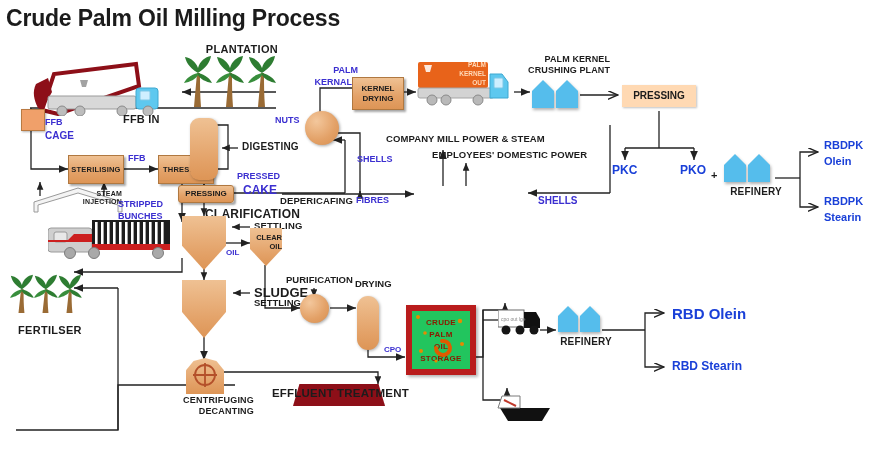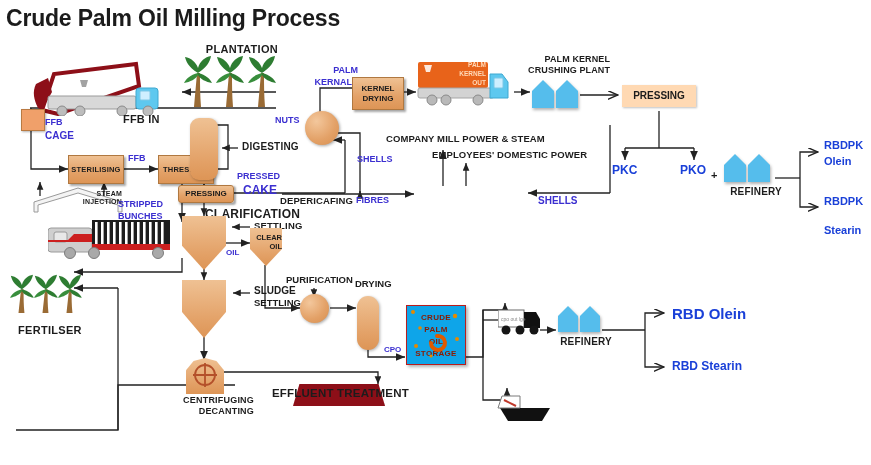--- a/index.html
+++ b/index.html
@@ -30,21 +30,21 @@
   .v-cone{clip-path:polygon(0 0,100% 0,100% 55%,50% 100%,0 55%);}
   .v-dome{clip-path:polygon(50% 0,80% 8%,100% 34%,100% 100%,0 100%,0 34%,20% 8%);}
   .circ{position:absolute;border-radius:50%;
         background:radial-gradient(circle at 34% 30%,#f3c79c 0%,#e3a167 58%,#d78f4f 100%);
         filter:drop-shadow(1.5px 1.5px 1.5px rgba(0,0,0,.35));}
   .pill{position:absolute;border-radius:9px;
         background:linear-gradient(180deg,#efc193 0%,#e3a167 70%,#dd9556 100%);
         filter:drop-shadow(1.5px 1.5px 1.5px rgba(0,0,0,.3));}
 
   
-  .ystore{position:absolute;background:#0ea5e9;border:1px solid #b91c1c;
+  .ystore{position:absolute;background:#22c55e;border:6px solid #b91c1c;
           box-shadow:2px 2px 3px rgba(0,0,0,.3);}
   .ystore .yt{position:absolute;left:0;right:0;text-align:center;color:#8b1a00;
               font-weight:bold;font-size:8px;letter-spacing:.3px;}
 
   
   .silo{position:absolute;filter:drop-shadow(1.5px 2px 1.5px rgba(0,0,0,.3));}
 
   
   .pond{position:absolute;background:#8d0f18;
         clip-path:polygon(7% 0,93% 0,100% 100%,0 100%);
@@ -300,21 +300,21 @@
   <div class="lbl blk noselect" style="left:254px;top:221px;font-size:9.5px;letter-spacing:.2px;">SETTLING</div>
 
   <div class="vessel v-cone" style="left:182px;top:216px;width:44px;height:54px;"></div>
 
   <div class="vessel v-cone" style="left:250px;top:228px;width:32px;height:38px;"></div>
   <div class="lbl blk ctr noselect" style="left:250px;top:234px;width:32px;font-size:7.5px;">CLEAR</div>
   <div class="lbl blk ctr noselect" style="left:250px;top:243px;width:32px;font-size:7.5px;">OIL</div>
   <div class="lbl blu noselect" style="left:226px;top:249px;font-size:8px;">OIL</div>
 
   <div class="vessel v-cone" style="left:182px;top:280px;width:44px;height:58px;"></div>
-  <div class="lbl blk noselect" style="left:254px;top:286px;font-size:10px;">SLUDGE</div>
+  <div class="lbl blk noselect" style="left:254px;top:286px;font-size:13px;">SLUDGE</div>
   <div class="lbl blk noselect" style="left:254px;top:298px;font-size:9.5px;">SETTLING</div>
 
   <div class="vessel v-dome" style="left:186px;top:358px;width:38px;height:36px;"></div>
   <svg style="position:absolute;left:192px;top:362px;" width="26" height="26">
     <circle cx="13" cy="13" r="10" fill="none" stroke="#b4502a" stroke-width="1.8"></circle>
     <path d="M13,1 L13,25 M1,13 L25,13" stroke="#b4502a" stroke-width="1.8"></path>
   </svg>
   <div class="lbl blk ctr noselect" style="left:158px;top:396px;width:96px;font-size:9px;letter-spacing:.2px;">CENTRIFUGING</div>
   <div class="lbl blk ctr noselect" style="left:158px;top:407px;width:96px;font-size:9px;letter-spacing:.2px;">DECANTING</div>
 
@@ -420,15 +420,15 @@
 
   <svg class="silo" style="left:722px;top:152px;" width="50" height="32">
     <path d="M2,30 L2,13 L13,2 L24,13 L24,30 Z" fill="#55bdec"></path>
     <path d="M26,30 L26,13 L37,2 L48,13 L48,30 Z" fill="#55bdec"></path>
   </svg>
   <div class="lbl blk ctr noselect" style="left:712px;top:187px;width:70px;font-size:10px;letter-spacing:.2px;">REFINERY</div>
 
   <div class="lbl blu2 noselect" style="left:824px;top:140px;font-size:11px;">RBDPK</div>
   <div class="lbl blu2 noselect" style="left:824px;top:156px;font-size:11px;">Olein</div>
   <div class="lbl blu2 noselect" style="left:824px;top:196px;font-size:11px;">RBDPK</div>
-  <div class="lbl blu2 noselect" style="left:824px;top:212px;font-size:11px;margin-top:13px;">Stearin</div>
+  <div class="lbl blu2 noselect" style="left:824px;top:212px;font-size:11px;">Stearin</div>
 
 </div>
 
 </body></html>

